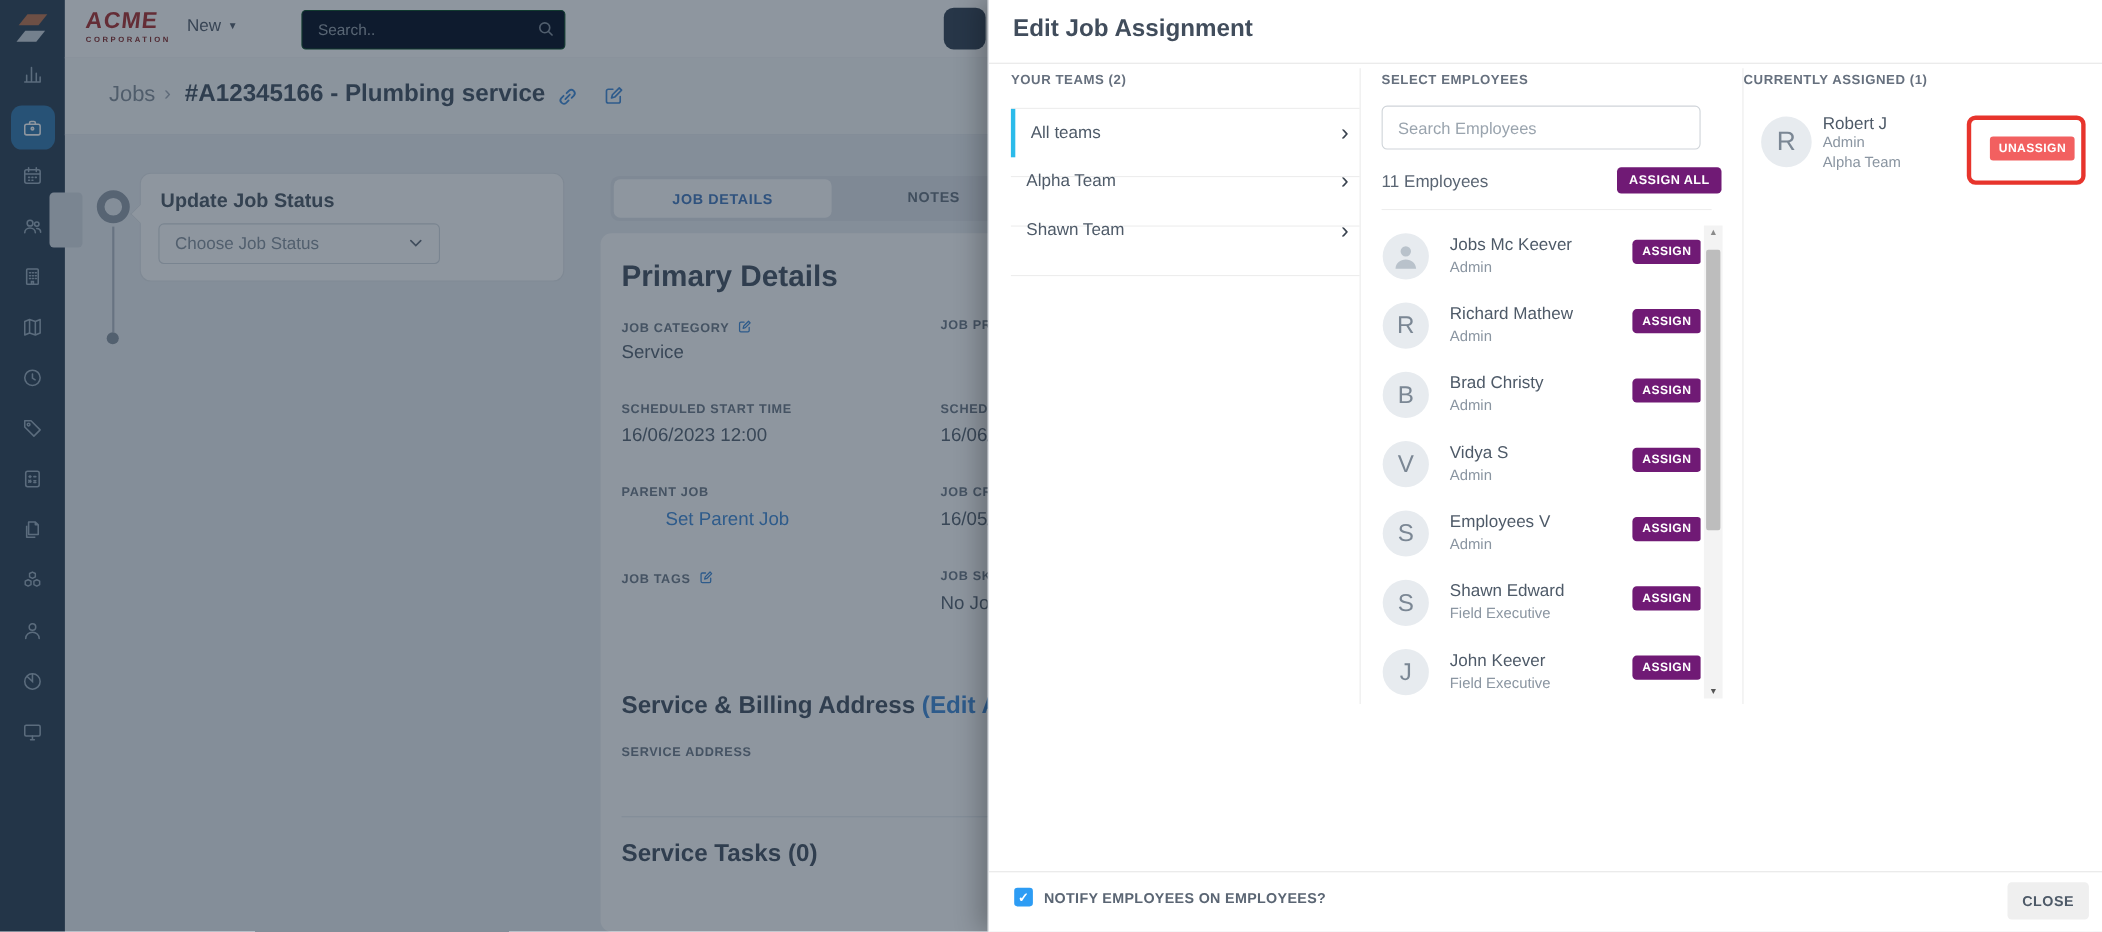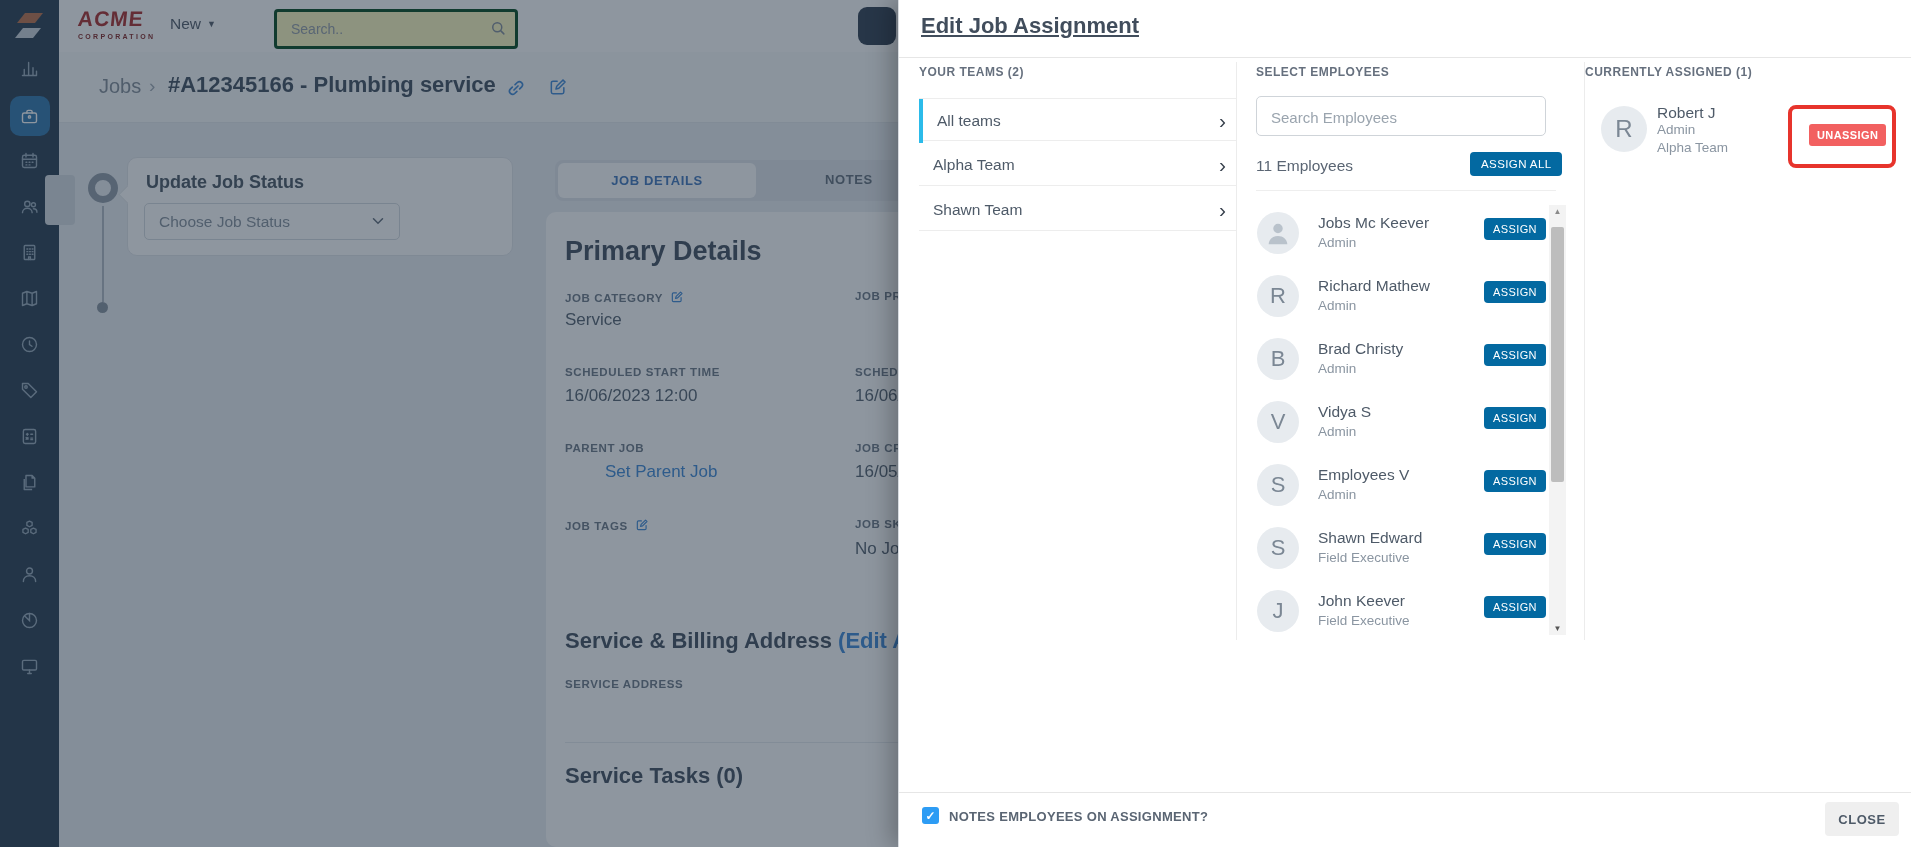--- a/index.html
+++ b/index.html
@@ -16,21 +16,21 @@
   .scell.active{color:#fff;}
   .activebg{width:40px;height:40px;background:#3e7fb1;border-radius:10px;display:flex;align-items:center;justify-content:center;}
   .flyout{left:45px;top:175px;width:30px;height:50px;background:#d9dfe5;border-radius:4px;z-index:2;}
 
   
   .topbar{left:59px;top:0;width:1852px;height:52px;background:#ffffff;border-bottom:1px solid #e5e8ec;z-index:1;}
   .brand1{left:19px;top:7px;font-size:21px;font-weight:800;color:#b03a3a;letter-spacing:1px;transform:skewX(-6deg);}
   .brand2{left:19px;top:33px;font-size:7px;font-weight:700;color:#8c3434;letter-spacing:2.3px;}
   .newbtn{left:111px;top:15px;font-size:15.5px;color:#5d6673;cursor:pointer;}
   .newbtn .caret{font-size:9px;color:#5d6673;vertical-align:2px;margin-left:6px;}
-  .searchbox{left:215px;top:9px;width:238px;height:34px;background:#fef9c3;border-radius:4px;border:3px solid #14532d;}
+  .searchbox{left:215px;top:9px;width:238px;height:34px;background:#0f172a;border-radius:4px;border:1px solid #14532d;}
   .searchbox input{position:absolute;left:12px;top:0;width:190px;height:32px;border:none;background:transparent;outline:none;
     font-family:"Liberation Sans",sans-serif;font-size:14px;color:#5d6673;}
   .searchbox input::placeholder{color:#9aa4ae;}
   .searchbox .mag{position:absolute;right:8px;top:7px;color:#8a95a1;}
   .tbavatar{left:799px;top:7px;width:38px;height:38px;border-radius:9px;background:#3d4b5c;}
 
   
   .crumbband{left:59px;top:52px;width:1852px;height:70px;background:#fafbfc;border-bottom:1px solid #e6eaee;z-index:1;}
   .crumb-sec{left:40px;top:23px;font-size:20px;color:#8a949e;cursor:pointer;}
   .crumb-sep{left:90px;top:23px;font-size:19px;color:#a6afb8;}
@@ -66,38 +66,38 @@
   .sec-head{position:absolute;font-size:22px;font-weight:800;color:#4e5a68;white-space:nowrap;}
   .sec-head .lnk{color:#4a90d9;cursor:pointer;}
   .pd-divider{position:absolute;left:19px;top:530px;width:1300px;height:1px;background:#e9edf0;}
 
   
   .dim{left:0;top:0;width:898px;height:847px;background:rgba(14,32,50,0.47);z-index:5;}
 
   
   .modal{left:898px;top:0;width:1013px;height:847px;background:#fff;z-index:6;
     border-left:1px solid #d7dbe0;box-shadow:-8px 0 22px rgba(0,0,0,.25);}
-  .m-title{position:absolute;left:22px;top:13px;font-size:22px;font-weight:800;color:#414d5c;text-decoration:underline;}
+  .m-title{position:absolute;left:22px;top:13px;font-size:22px;font-weight:800;color:#414d5c;}
   .m-hdiv{position:absolute;left:0;top:57px;width:1013px;height:1px;background:#e6e6e6;}
   .collabel{position:absolute;font-size:12px;font-weight:700;letter-spacing:.5px;color:#66707e;}
   .vdiv{position:absolute;top:62px;width:1px;height:578px;background:#ececec;}
 
-  .team-item{position:absolute;left:20px;width:317px;height:43px;border-bottom:1px solid #ededed;cursor:pointer;box-sizing:border-box;}
+  .team-item{position:absolute;left:20px;width:317px;height:63px;border-bottom:1px solid #ededed;cursor:pointer;box-sizing:border-box;}
   .team-item .tname{position:absolute;left:14px;top:13px;font-size:15.5px;color:#4e5a68;}
   .team-item .chev{position:absolute;right:10px;top:10px;font-size:21px;color:#39424e;font-weight:400;}
   .team-item.sel{border-top:1px solid #ededed;}
   .team-item.sel .selbar{position:absolute;left:0;top:0;width:4px;height:44px;background:#2bbbea;}
   .team-item.sel .tname{left:18px;}
 
   .m-search{position:absolute;left:357px;top:96px;width:290px;height:40px;border:1px solid #cfd4d9;border-radius:5px;box-sizing:border-box;}
   .m-search input{position:absolute;left:12px;top:1px;width:260px;height:36px;border:none;outline:none;background:transparent;
     font-family:"Liberation Sans",sans-serif;font-size:15px;color:#4e5a68;}
   .m-search input::placeholder{color:#9aa4ae;}
   .empcount{position:absolute;left:357px;top:157px;font-size:15.5px;color:#5a6573;}
-  .gbadge{color:#fff;background:#0369a1;font-weight:400;border-radius:4px;cursor:pointer;display:inline-block;}
+  .gbadge{color:#fff;background:#701a75;font-weight:700;border-radius:4px;cursor:pointer;display:inline-block;}
   .assignall{position:absolute;left:571px;top:152px;font-size:11.5px;letter-spacing:.4px;padding:6px 11px;}
   .cntdiv{position:absolute;left:357px;top:190px;width:300px;height:1px;background:#eeeeee;}
 
   .emp-list{position:absolute;left:357px;top:205px;width:290px;height:430px;overflow:hidden;}
   .emp-row{position:absolute;left:0;width:290px;height:48px;}
   .emp-av{position:absolute;left:1px;top:0;width:42px;height:42px;border-radius:50%;background:#e7ebef;
     display:flex;align-items:center;justify-content:center;font-size:22px;color:#7b8794;overflow:hidden;}
   .emp-name{position:absolute;left:62px;top:2px;font-size:15.5px;color:#4e5a68;}
   .emp-role{position:absolute;left:62px;top:23px;font-size:13.5px;color:#8a95a1;}
   .assignbtn{position:absolute;left:228px;top:6px;font-size:11px;letter-spacing:.4px;padding:5px 9px;}
@@ -427,18 +427,18 @@
     <div class="as-role">Admin</div>
     <div class="as-team">Alpha Team</div>
     <div class="hibox">
       <div class="unassign">UNASSIGN</div>
     </div>
 
     <div class="m-footer">
       <div class="chk">
           <span>✓</span>
         </div>
-      <div class="chklabel">NOTES EMPLOYEES ON ASSIGNMENT?</div>
+      <div class="chklabel">NOTIFY EMPLOYEES ON EMPLOYEES?</div>
       <div class="closebtn">CLOSE</div>
     </div>
   </div>
 
 </div>
 
 </body></html>

